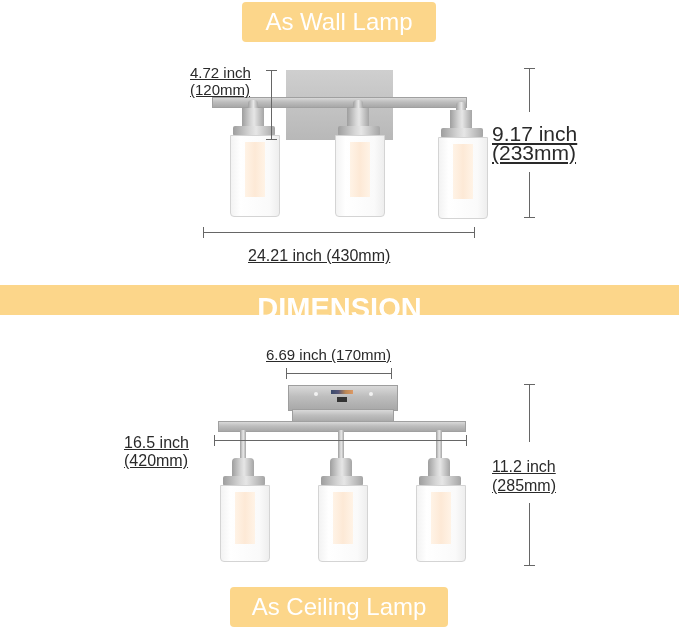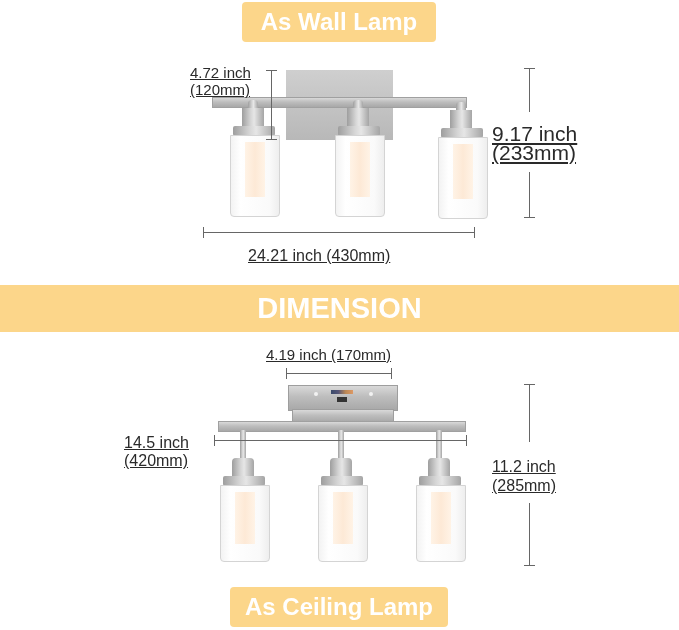--- a/index.html
+++ b/index.html
@@ -1,18 +1,18 @@
 <!DOCTYPE html>
 <html><head>
   <meta charset="utf-8">
   <style>
     html, body { margin:0; padding:0; }
     body { width:679px; height:630px; background:#ffffff; position:relative; overflow:hidden; font-family:"Liberation Sans", sans-serif; color:#2a2a2a; }
     .abs { position:absolute; }
-    .pill { position:absolute; background:#fcd68a; border-radius:4px; color:#fff; font-weight:bold; text-align:center; }
+    .pill { position:absolute; background:#fcd68a; border-radius:4px; color:#fff; font-weight:normal; text-align:center; }
     .banner { position:absolute; left:0; width:679px; background:#fcd68a; color:#fff; font-weight:bold; text-align:center; }
     .dim-text { position:absolute; font-size:15px; line-height:17px; color:#2a2a2a; white-space:nowrap;text-decoration:underline; }
     .vline { position:absolute; width:1px; background:#666; }
     .hline { position:absolute; height:1px; background:#666; }
     .tick-h { position:absolute; height:1px; width:11px; background:#666; }
     .tick-v { position:absolute; width:1px; height:11px; background:#666; }
     .metal { background:linear-gradient(180deg,#d9d9d9 0%,#bdbdbd 45%,#a8a8a8 100%); }
     .metal-v { background:linear-gradient(90deg,#9e9e9e 0%,#d6d6d6 40%,#e6e6e6 55%,#a5a5a5 100%); }
     .glass { position:absolute; border:1px solid #d4d4d4; border-radius:0 0 4px 4px; background:linear-gradient(90deg,#f3f3f3 0%,#ffffff 20%,#fafafa 80%,#eeeeee 100%); }
     .inner { position:absolute; background:linear-gradient(90deg,#fff3e6 0%,#fde9d6 50%,#fff3e6 100%); }
@@ -71,25 +71,25 @@
   <div>(233mm)</div>
 </div>
 <div class="vline" style="left:529px; top:172px; height:45px;"></div>
 <div class="tick-h" style="left:524px; top:217px;"></div>
 
 <div class="tick-v" style="left:203px; top:227px;"></div>
 <div class="hline" style="left:203px; top:232px; width:272px;"></div>
 <div class="tick-v" style="left:474px; top:227px;"></div>
 <div class="dim-text" style="left:248px; top:247px; font-size:16px;">24.21 inch (430mm)</div>
 
-<div class="banner" style="top:285px; height:47px; line-height:47px; font-size:29px;">
+<div class="banner" style="top:285px; height:30px; line-height:47px; font-size:29px;">
   <span>DIMENSION</span>
 </div>
 
-<div class="dim-text" style="left:266px; top:346px;">4.19 inch (170mm)</div>
+<div class="dim-text" style="left:266px; top:346px;">6.69 inch (170mm)</div>
 <div class="tick-v" style="left:286px; top:368px;"></div>
 <div class="hline" style="left:286px; top:373px; width:106px;"></div>
 <div class="tick-v" style="left:391px; top:368px;"></div>
 
 <div class="abs" style="left:210px; top:385px; width:260px; height:180px;">
 
   <div class="abs metal" style="left:78px; top:0; width:108px; height:24px; border:1px solid #9e9e9e;">
     <div class="abs" style="left:25px; top:6px; width:4px; height:4px; border-radius:50%; background:#f2f2f2;"></div>
     <div class="abs" style="left:80px; top:6px; width:4px; height:4px; border-radius:50%; background:#f2f2f2;"></div>
     <div class="abs" style="left:42px; top:4px; width:22px; height:4px; background:linear-gradient(90deg,#3a4a6a,#557,#b85,#d96);"></div>
@@ -120,21 +120,21 @@
     <div class="abs metal-v" style="left:25px; top:0; width:6px; height:28px;"></div>
     <div class="abs metal-v" style="left:17px; top:28px; width:22px; height:20px; border-radius:4px 4px 0 0;"></div>
     <div class="abs metal-v" style="left:8px; top:46px; width:42px; height:10px; border-radius:2px;"></div>
     <div class="glass" style="left:5px; top:55px; width:48px; height:75px;">
         <div class="inner" style="left:14px; top:6px; width:20px; height:52px;"></div>
       </div>
   </div>
 </div>
 
 <div class="dim-text" style="left:124px; top:434px; font-size:16px; line-height:18px;">
-  <div>14.5 inch</div>
+  <div>16.5 inch</div>
   <div>(420mm)</div>
 </div>
 <div class="tick-v" style="left:214px; top:435px;"></div>
 <div class="hline" style="left:214px; top:440px; width:252px;"></div>
 <div class="tick-v" style="left:466px; top:435px;"></div>
 
 <div class="tick-h" style="left:524px; top:384px;"></div>
 <div class="vline" style="left:529px; top:384px; height:58px;"></div>
 <div class="dim-text" style="left:492px; top:457px; font-size:16px; line-height:19px;">
   <div>11.2 inch</div>

